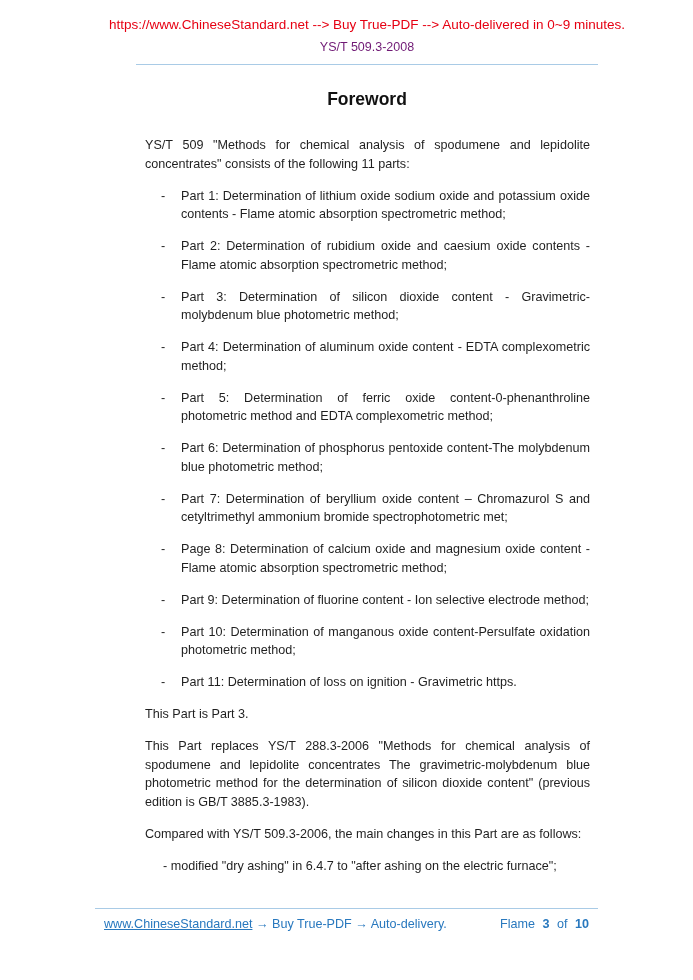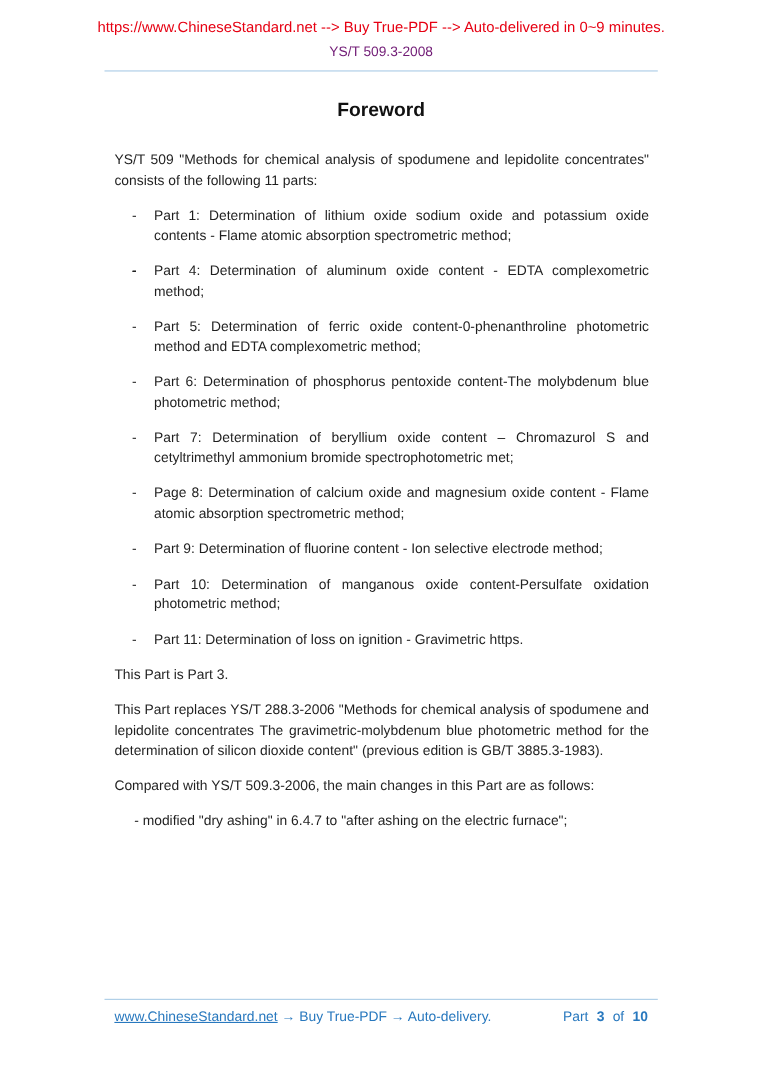--- a/index.html
+++ b/index.html
@@ -4,21 +4,21 @@
 <style>
   html, body { margin: 0; padding: 0; }
   body {
     width: 693px; height: 980px;
     background: #ffffff;
     position: relative;
     overflow: hidden;
     font-family: "Liberation Sans", "DejaVu Sans", sans-serif;
     color: #1f1f1f;
   }
-  .page { position: absolute; inset: 0; }
+  .page { position: absolute; inset: 0; padding-left: 41px; }
   .promo {
     margin-top: 16px;
     text-align: center;
     font-size: 13.5px; line-height: 18px;
     color: #e60012;
     cursor: pointer;
   }
   .doc-num {
     margin-top: 5px;
     text-align: center;
@@ -100,23 +100,25 @@
   <div class="content">
 
     <p class="para">YS/T 509 "Methods for chemical analysis of spodumene and lepidolite concentrates" consists of the following 11 parts:</p>
 
     <div class="part-item">
       <span class="dash">-</span>
       <span>Part 1: Determination of lithium oxide sodium oxide and potassium oxide contents - Flame atomic absorption spectrometric method;</span>
     </div>
     <div class="part-item">
       <span class="dash">-</span>
+      <span>Part 2: Determination of rubidium oxide and caesium oxide contents - Flame atomic absorption spectrometric method;</span>
     </div>
     <div class="part-item">
       <span class="dash">-</span>
+      <span>Part 3: Determination of silicon dioxide content - Gravimetric-molybdenum blue photometric method;</span>
     </div>
     <div class="part-item">
       <span class="dash">-</span>
       <span>Part 4: Determination of aluminum oxide content - EDTA complexometric method;</span>
     </div>
     <div class="part-item">
       <span class="dash">-</span>
       <span>Part 5: Determination of ferric oxide content-0-phenanthroline photometric method and EDTA complexometric method;</span>
     </div>
     <div class="part-item">
@@ -152,21 +154,21 @@
   </div>
 
   <div class="footer">
     <div class="footer-rule"></div>
     <div class="footer-row">
       <span class="footer-left">
         <span class="footer-link">www.ChineseStandard.net</span>
         <span>→ Buy True-PDF → Auto-delivery.</span>
       </span>
       <span class="footer-right">
-        <span>Part</span>
+        <span>Flame</span>
         <span class="num">3</span>
         <span>of</span>
         <span class="num">10</span>
       </span>
     </div>
   </div>
 
 </div>
 
 </body></html>

